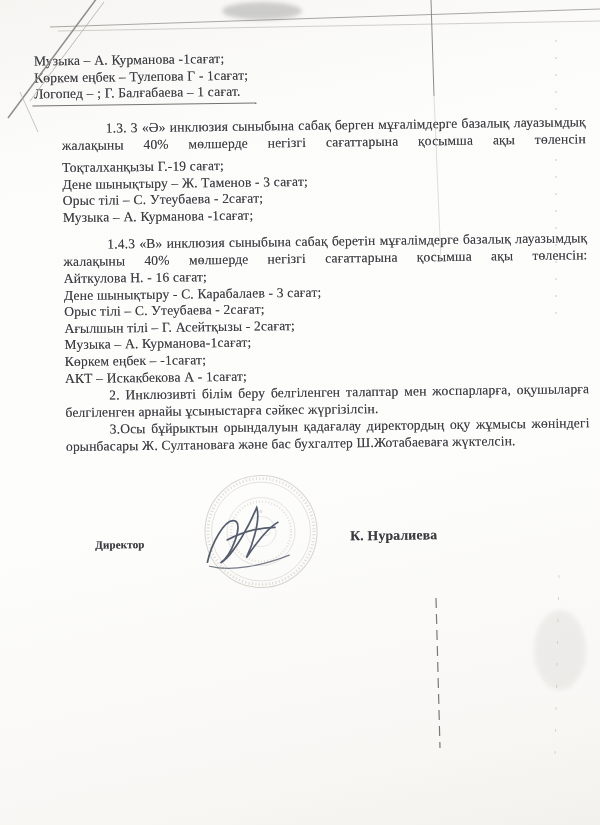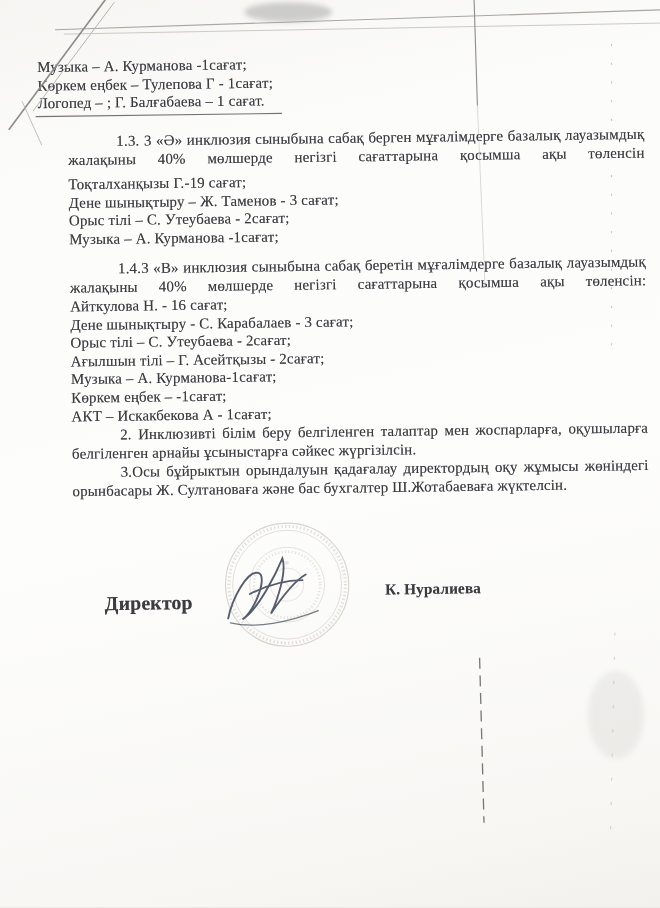--- a/index.html
+++ b/index.html
@@ -26,21 +26,21 @@
   .para.full-last{text-align-last:justify;}
   .para .indent{display:inline-block;width:44px;}
   .p13{left:64px;top:117px;}
   .p143{left:64px;top:233px;}
   .p2{left:64px;top:384px;}
   .p3{left:64px;top:418px;}
   .hours-list{position:absolute;left:64px;line-height:16.6px;}
   .list1{top:157px;}
   .list2{top:268px;}
   .hours-item{white-space:nowrap;}
-  .sign-role{position:absolute;left:92px;top:536px;font-weight:bold;font-size:18px;}
+  .sign-role{position:absolute;left:92px;top:536px;font-weight:bold;font-size:11px;}
   .sign-name{position:absolute;left:347px;top:529px;font-weight:bold;font-size:13.8px;}
   .stamp{position:absolute;left:196px;top:469px;width:124px;height:124px;opacity:.85;}
   .signature{position:absolute;left:198px;top:497px;width:112px;height:78px;}
 </style>
 </head>
 <body>
 
 <div class="page">
 
   <svg class="artifacts" width="600" height="825" viewBox="0 0 600 825">

